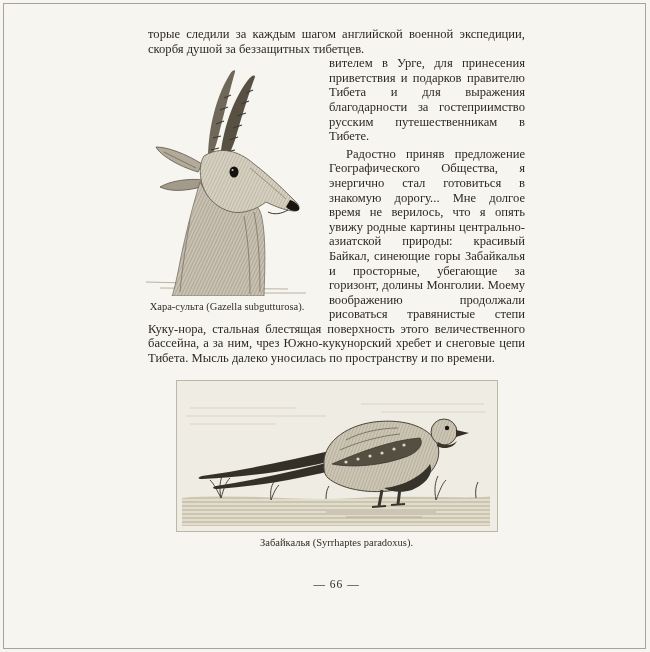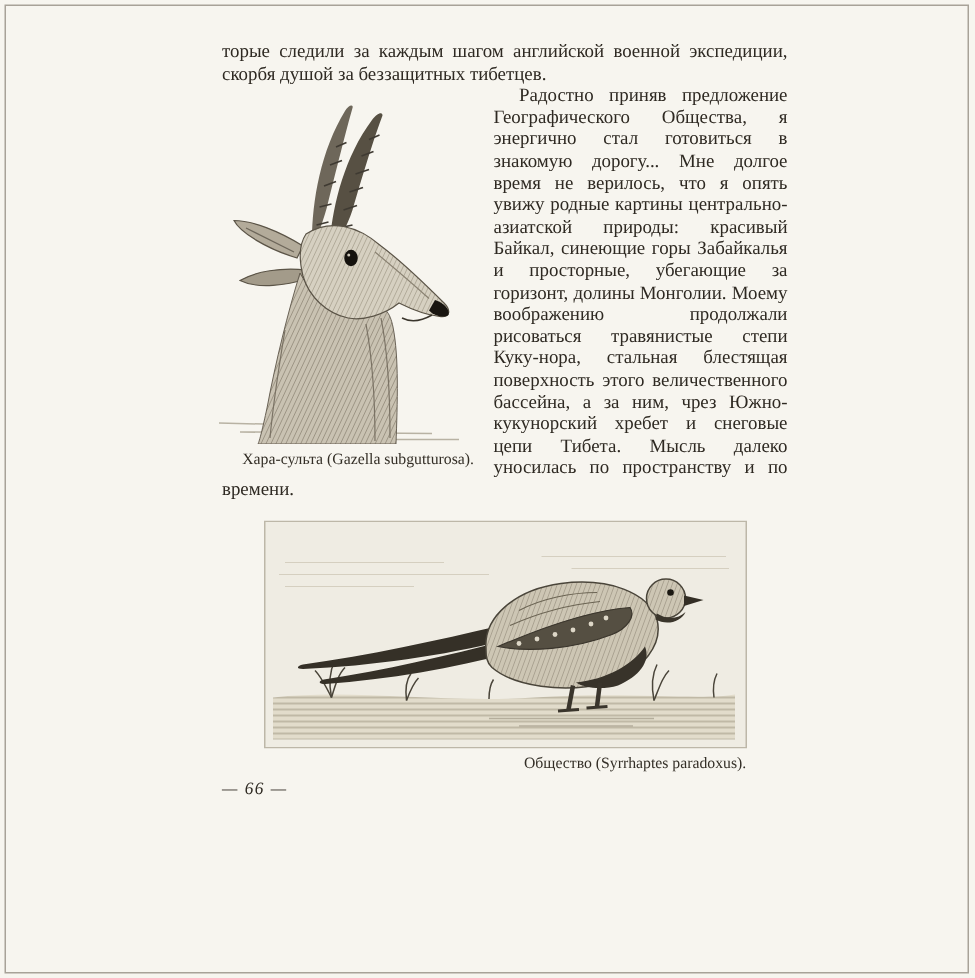--- a/index.html
+++ b/index.html
@@ -26,27 +26,27 @@
   }
   .para + .para { margin-top: 3px; }
   .indent { text-indent: 17px; }
   figure { margin: 0; padding: 0; }
   .fig-gazelle { float: left; width: 178px; margin: 4px 13px 2px -10px; }
   .fig-gazelle svg { display: block; width: 178px; height: 236px; }
   .fig-bird { clear: both; width: 322px; margin: 14px auto 0 auto; }
   .fig-bird svg { display: block; width: 322px; height: 152px; }
   .fig-caption {
     font-size: 10.5px; line-height: 12px;
-    text-align: right; padding-top: 5px;
+    text-align: center; padding-top: 5px;
     color: #332e26;
   }
   .page-number {
-    clear: both; text-align: left;
+    clear: both; text-align: center;
     font-size: 11.5px; letter-spacing: 1px;
-    margin-top: 4px; color: #2e2922; font-style: italic;
+    margin-top: 29px; color: #2e2922;
   }
 </style>
 </head>
 <body>
 
 <div class="page">
   <div class="scan-edge"></div>
 
   <div class="content">
 
@@ -104,20 +104,21 @@
           <ellipse cx="96" cy="112" rx="4.5" ry="5.5" fill="#15120e"></ellipse>
           <circle cx="94.5" cy="110" r="1" fill="#cfc9bc"></circle>
           <path d="M 152,140 C 158,142 162,146 161,150 C 158,152 152,151 148,147 Z" fill="#191510"></path>
           <path d="M 150,150 C 143,154 136,155 130,152" fill="none" stroke="#3a352c" stroke-width="1"></path>
           <path d="M 112,108 C 124,118 138,130 148,139" fill="none" stroke="#8a8272" stroke-width="0.8"></path>
         </svg>
       </div>
       <figcaption class="fig-caption">Хара-сульта (Gazella subgutturosa).</figcaption>
     </figure>
 
+    <p class="para">вителем в Урге, для принесения приветствия и подарков правителю Тибета и для выражения благодарности за гостеприимство русским путешественникам в Тибете.</p>
 
     <p class="para indent">Радостно приняв предложение Географического Общества, я энергично стал готовиться в знакомую дорогу... Мне долгое время не верилось, что я опять увижу родные картины центрально-азиатской природы: красивый Байкал, синеющие горы Забайкалья и просторные, убегающие за горизонт, долины Монголии. Моему воображению продолжали рисоваться травянистые степи Куку-нора, стальная блестящая поверхность этого величественного бассейна, а за ним, чрез Южно-кукунорский хребет и снеговые цепи Тибета. Мысль далеко уносилась по пространству и по времени.</p>
 
 
     <figure class="fig-bird">
       <div>
         <svg viewBox="0 0 322 152" xmlns="http://www.w3.org/2000/svg" aria-hidden="true">
           <defs>
             <pattern id="bdHatchB" width="3" height="3" patternUnits="userSpaceOnUse" patternTransform="rotate(20)">
               <rect width="3" height="3" fill="#cdc6b4"></rect>
@@ -185,19 +186,19 @@
           <path d="M 262,62 C 268,66 276,66 281,61 C 278,68 268,70 261,66 Z" fill="#3a352b"></path>
 
           <g stroke="#3a352c">
             <line x1="206" y1="110" x2="203" y2="126" stroke-width="3"></line>
             <line x1="224" y1="108" x2="222" y2="124" stroke-width="3"></line>
             <line x1="196" y1="127" x2="210" y2="126" stroke-width="2"></line>
             <line x1="215" y1="125" x2="229" y2="124" stroke-width="2"></line>
           </g>
         </svg>
       </div>
-      <figcaption class="fig-caption">Общество (Syrrhaptes paradoxus).</figcaption>
+      <figcaption class="fig-caption">Забайкалья (Syrrhaptes paradoxus).</figcaption>
     </figure>
 
     <div class="page-number">— 66 —</div>
 
   </div>
 </div>
 
 </body></html>

